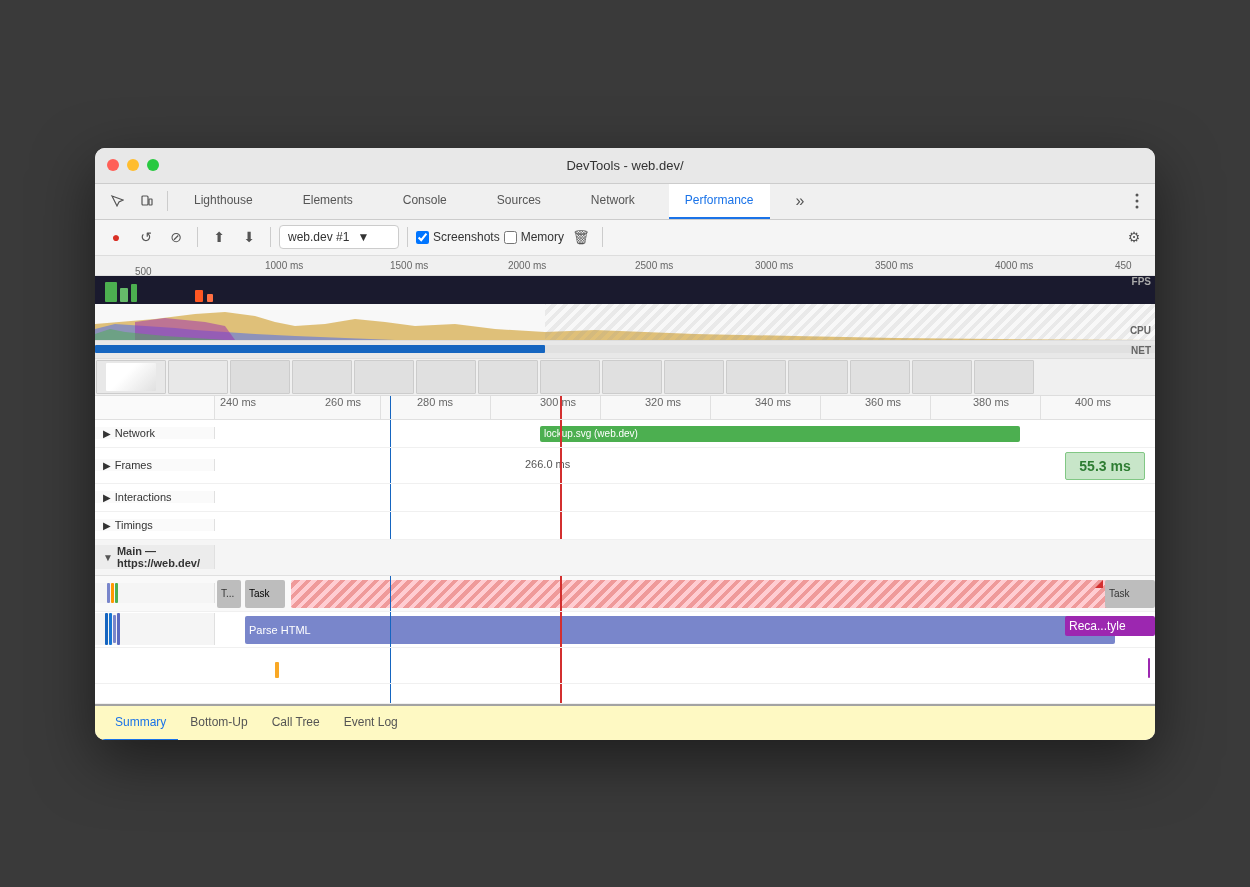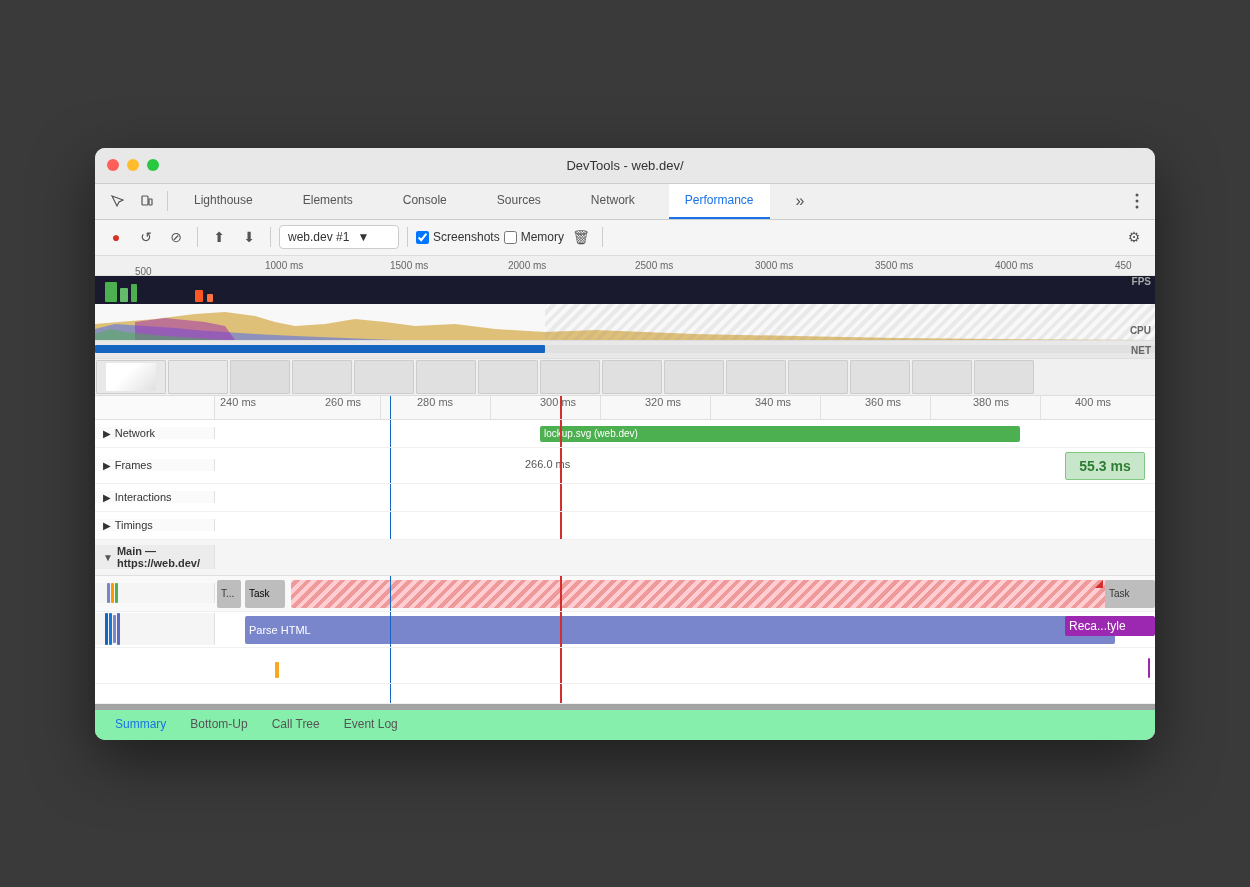--- a/index.html
+++ b/index.html
@@ -269,22 +269,22 @@
     }
     .blue-line {
       position: absolute;
       top: 0; bottom: 0;
       width: 1px;
       background: #1565c0;
       z-index: 10;
     }
     
     .bottom-tabs {
-      background: #86efac;
-      border-top: 6px solid #a3a3a3;
+      background: #fef9c3;
+      border-top: 2px solid #a3a3a3;
       display: flex;
       align-items: center;
       height: 36px;
       padding: 12px 8px;
     }
     .bottom-tab {
       padding: 0 12px;
       height: 36px;
       display: flex;
       align-items: center;

